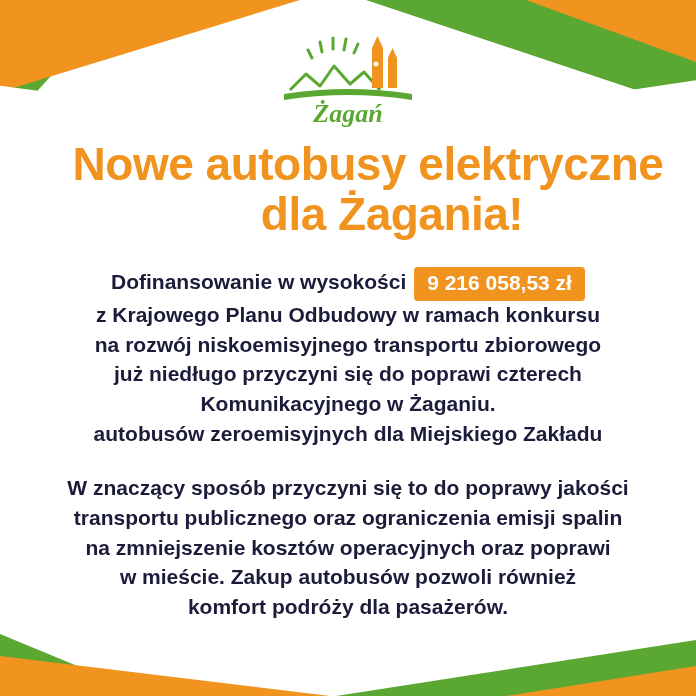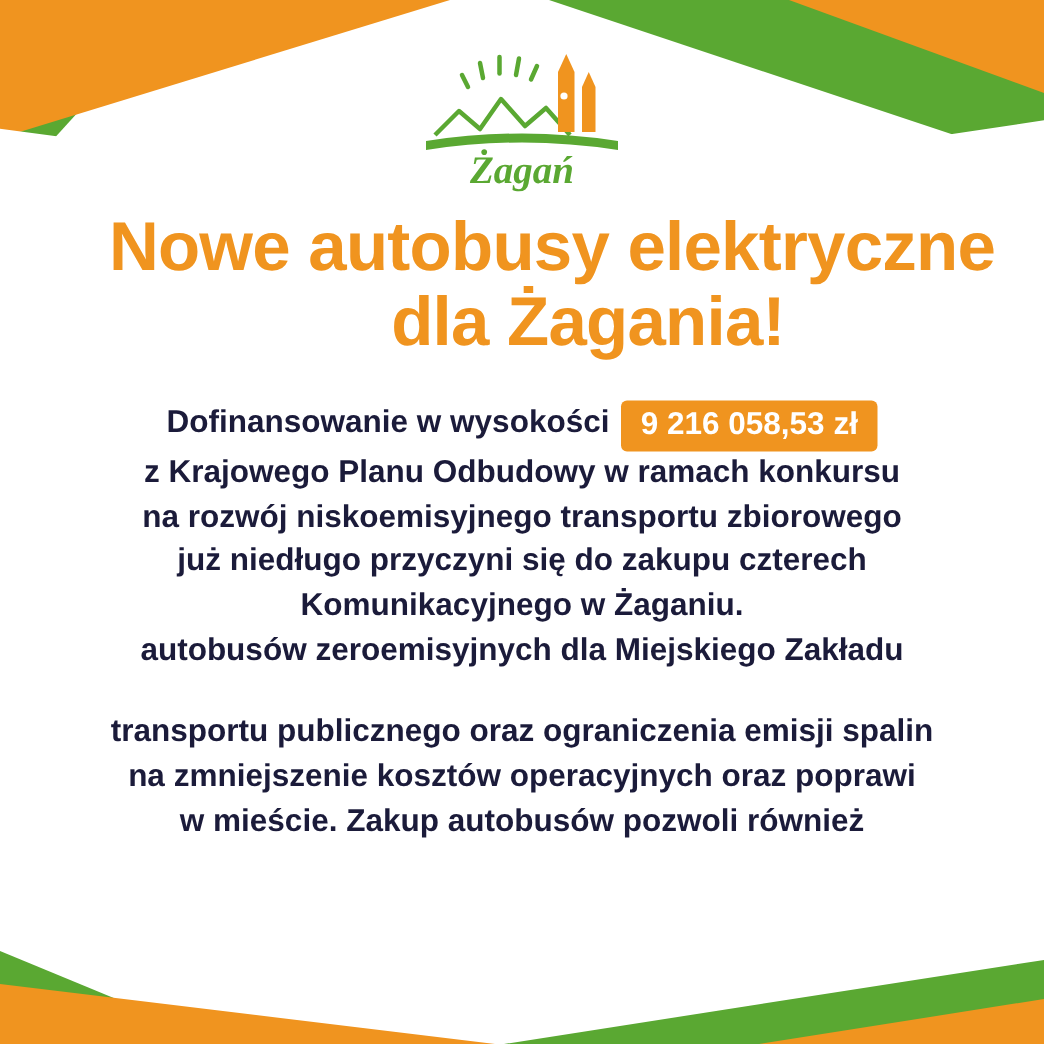--- a/index.html
+++ b/index.html
@@ -203,29 +203,31 @@
 
   <div class="body-copy">
 
     <p class="para-1">
       <span class="line">
         <span>Dofinansowanie w wysokości</span>
         <span class="amount-chip">9 216 058,53 zł</span>
       </span>
       <span class="line">z Krajowego Planu Odbudowy w ramach konkursu</span>
       <span class="line">na rozwój niskoemisyjnego transportu zbiorowego</span>
-      <span class="line">już niedługo przyczyni się do zakupu czterech</span>
+      <span class="line">już niedługo przyczyni się do poprawi czterech</span>
       <span class="line">Komunikacyjnego w Żaganiu.</span>
       <span class="line">autobusów zeroemisyjnych dla Miejskiego Zakładu</span>
     </p>
 
     <p class="para-2">
+      <span class="line">W znaczący sposób przyczyni się to do poprawy jakości</span>
       <span class="line">transportu publicznego oraz ograniczenia emisji spalin</span>
       <span class="line">na zmniejszenie kosztów operacyjnych oraz poprawi</span>
       <span class="line">w mieście. Zakup autobusów pozwoli również</span>
+      <span class="line">komfort podróży dla pasażerów.</span>
     </p>
 
   </div>
 
   <div class="band-bottom">
     <div class="b-green-left"></div>
     <div class="b-orange-left"></div>
     <div class="b-green-right"></div>
     <div class="b-orange-right"></div>
   </div>

